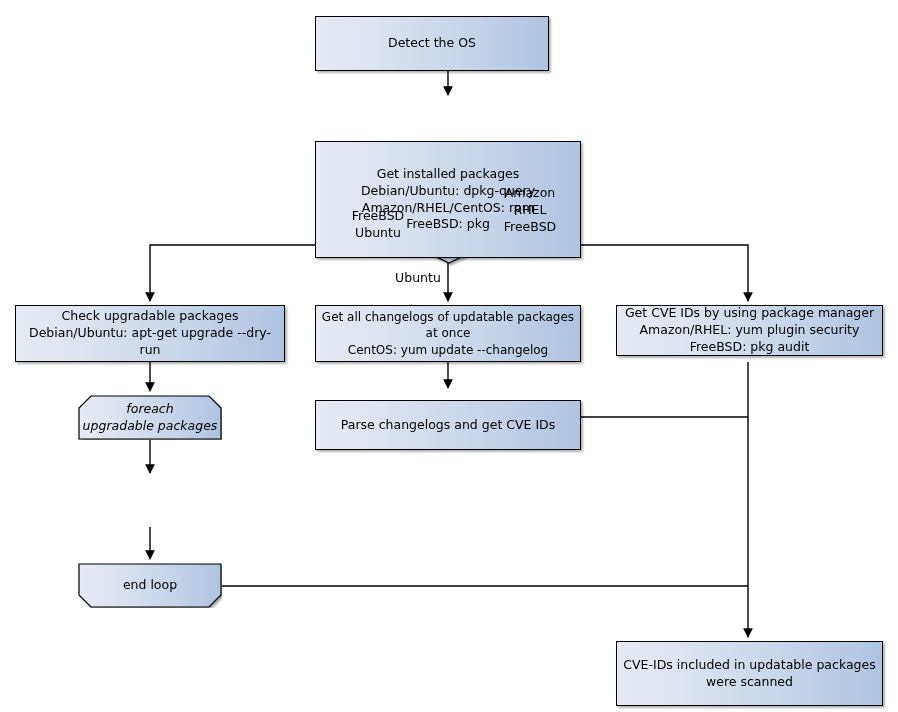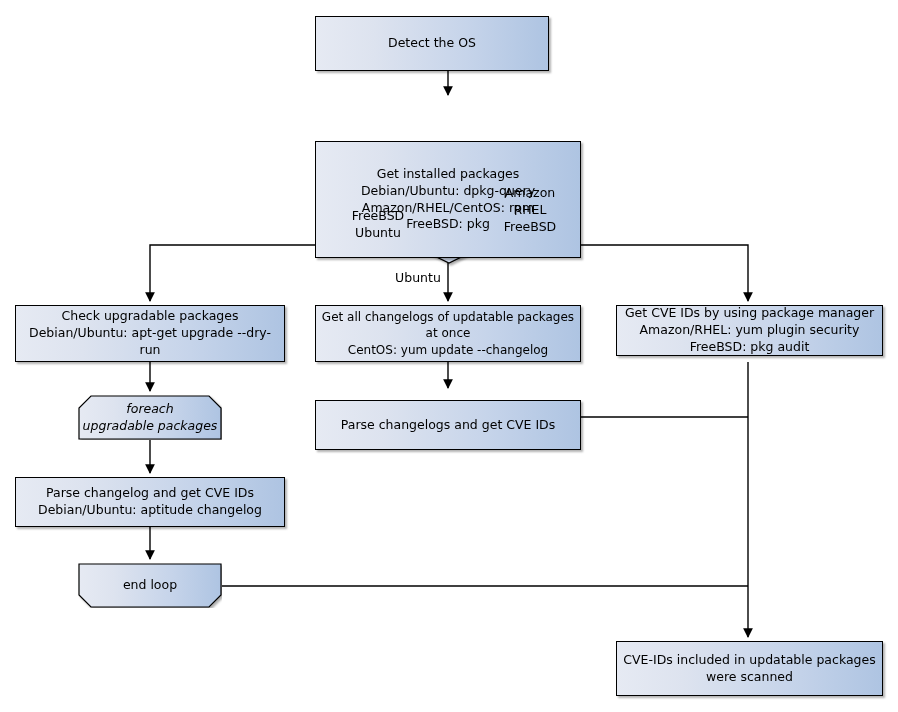--- a/index.html
+++ b/index.html
@@ -142,31 +142,29 @@
   <div class="node loop-top" style="left:78px; top:395px; width:144px; height:45px;font-style:italic;">
     <svg class="loop-svg" viewBox="0 0 144 45" preserveAspectRatio="none" xmlns="http://www.w3.org/2000/svg">
       <polygon points="13,1 131,1 143,13 143,44 1,44 1,13" fill="url(#nodeGrad)" stroke="#000000" stroke-width="1.2" filter="url(#nodeShadow)"></polygon>
     </svg>
     <div class="loop-text">foreach
 upgradable  packages</div>
   </div>
 
   <div class="node" style="left:315px; top:392px; width:266px; height:50px;margin-top:8px;">Parse changelogs and get CVE IDs</div>
 
-  <div class="node" style="left:15px; top:477px; width:270px; height:50px;">Parse changelog and get  CVE IDs
-Debian/Ubuntu: aptitude changelog</div>
 
   <div class="node loop-top" style="left:78px; top:563px; width:144px; height:45px;">
     <svg class="loop-svg" viewBox="0 0 144 45" preserveAspectRatio="none" xmlns="http://www.w3.org/2000/svg">
       <polygon points="1,1 143,1 143,32 131,44 13,44 1,32" fill="url(#nodeGrad)" stroke="#000000" stroke-width="1.2" filter="url(#nodeShadow)"></polygon>
     </svg>
     <div class="loop-text">end loop</div>
   </div>
 
-  <div class="node" style="left:616px; top:641px; width:267px; height:55px;">CVE-IDs included in updatable packages
+  <div class="node" style="left:616px; top:641px; width:267px; height:65px;">CVE-IDs included in updatable packages
 were scanned</div>
 
   <div class="edge-label" style="left:348px; top:208px; width:60px;">FreeBSD
 Ubuntu</div>
 
   <div class="edge-label" style="left:494px; top:185px; width:72px;">Amazon
 RHEL
 FreeBSD</div>
 
   <div class="edge-label" style="left:390px; top:270px; width:56px;">Ubuntu</div>

